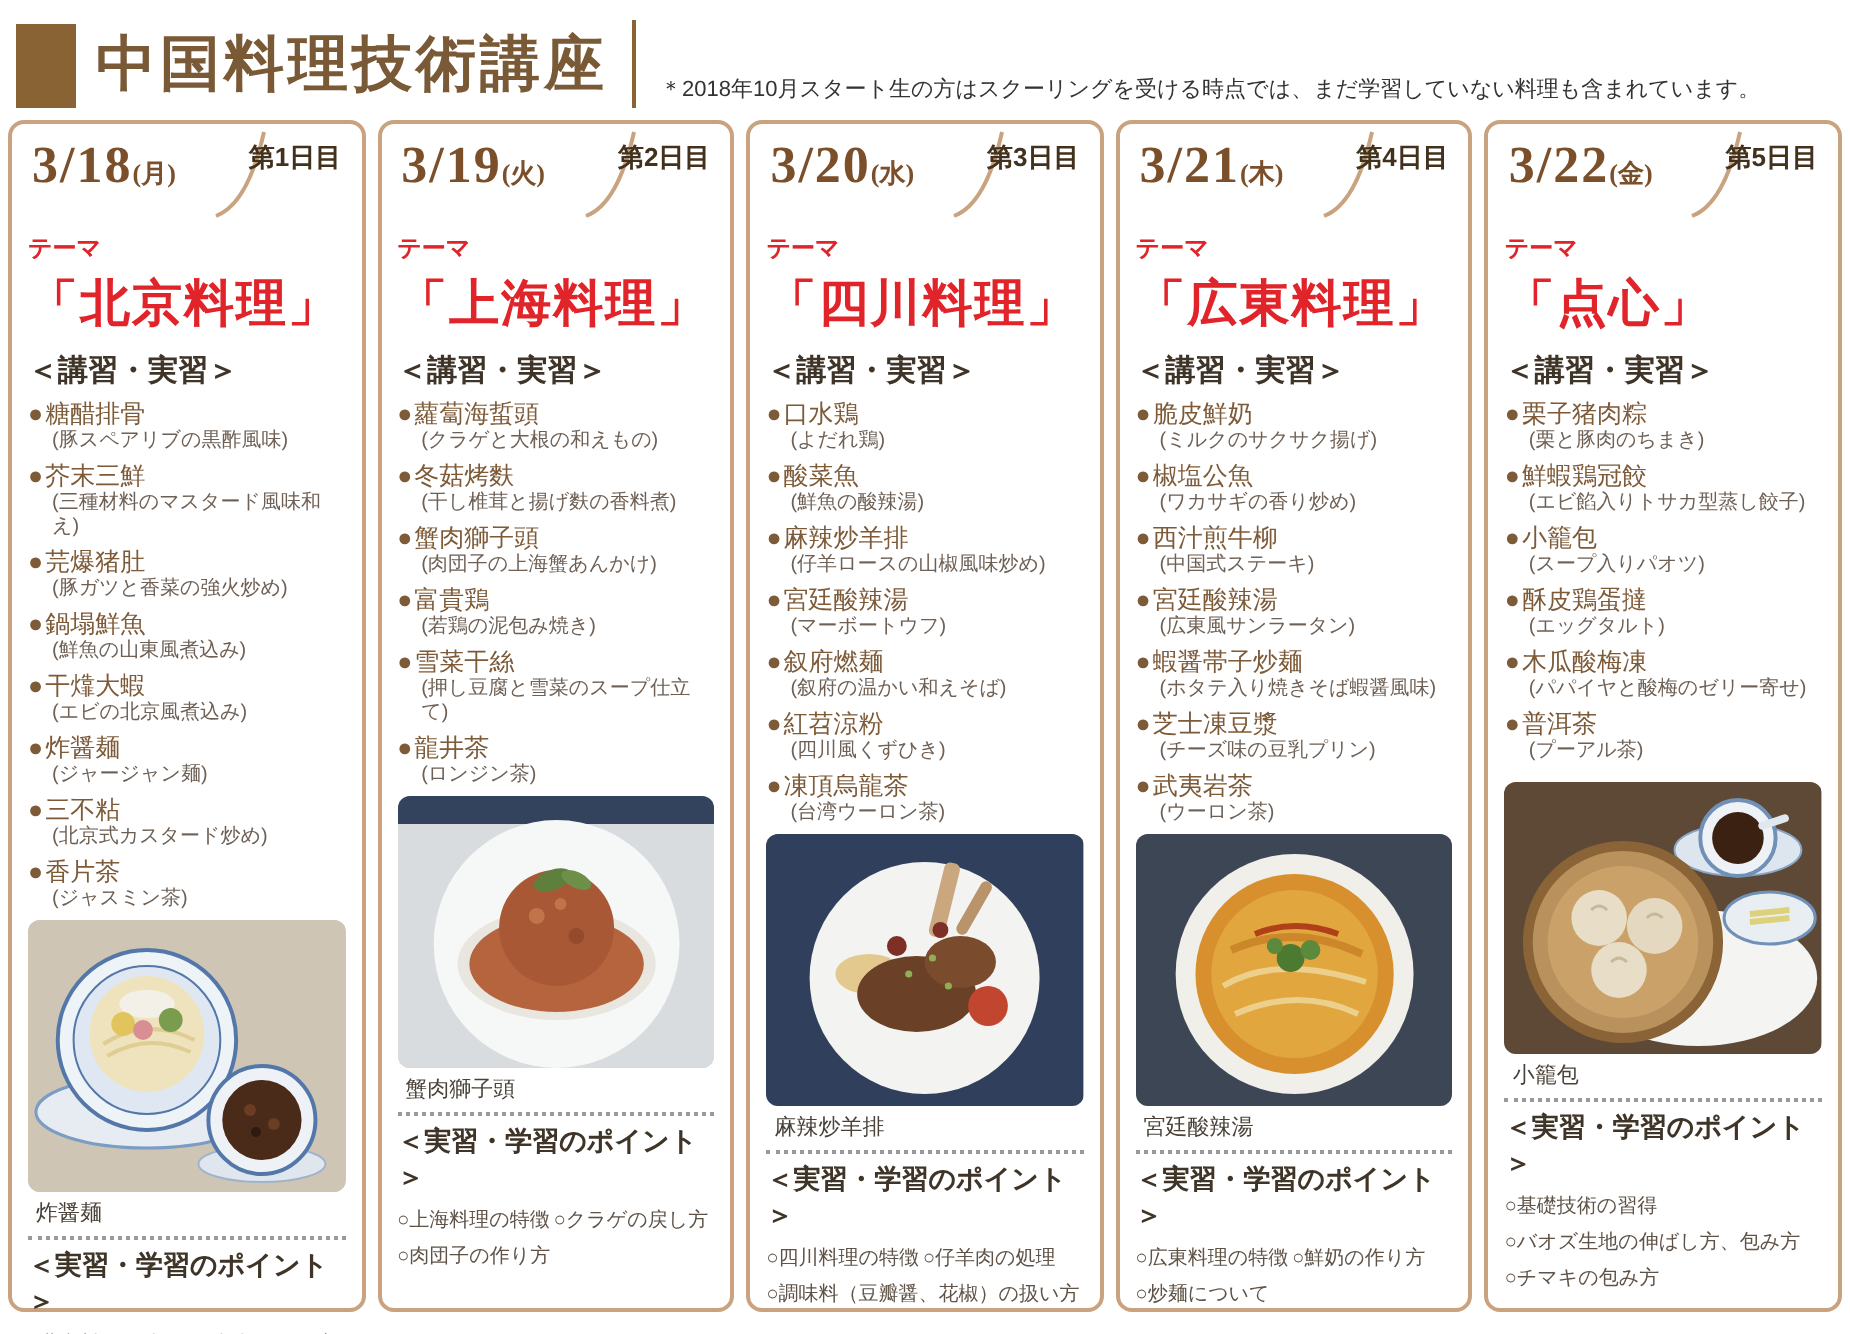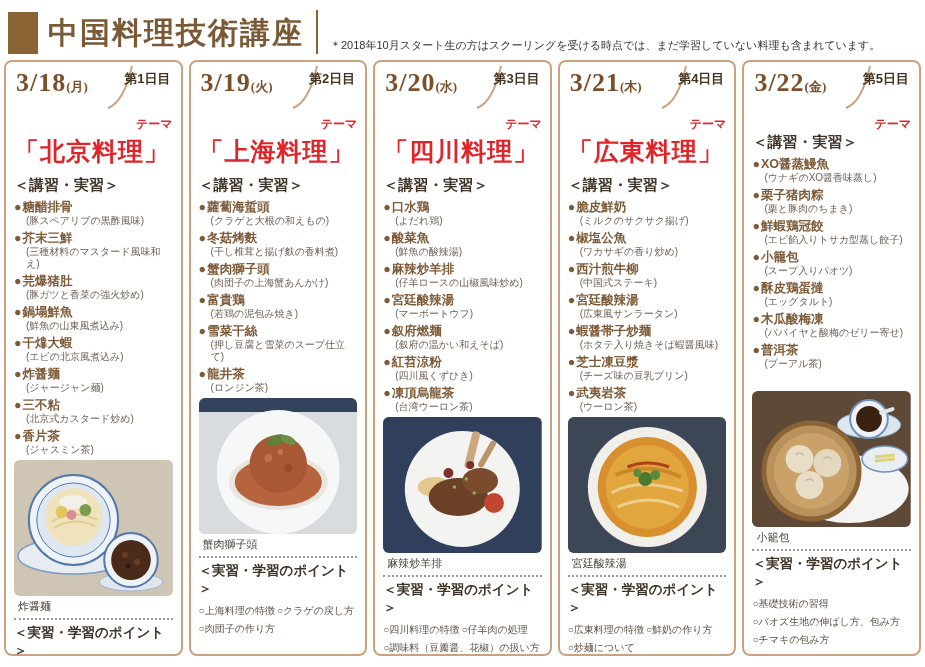--- a/index.html
+++ b/index.html
@@ -19,27 +19,27 @@
   .card { width:179px; height:596px; border:2px solid #c9a37f; border-radius:8px; background:#fff;
           position:relative; padding:6px 8px 8px 8px; display:flex; flex-direction:column; }
 
   .card-top { position:relative; height:40px; flex:none; }
   .date { position:absolute; left:2px; top:0; font-family:"Liberation Serif", serif; color:#7a4f2a; white-space:nowrap; }
   .date-num { font-size:26px; font-weight:bold; letter-spacing:1px; }
   .date-wd { font-size:13px; font-weight:bold; }
   .tab-slash { position:absolute; left:92px; top:-4px; pointer-events:none; }
   .day-label { position:absolute; right:2px; top:2px; font-size:13px; font-weight:bold; color:#42311d; }
 
-  .theme-label { color:#e0242a; font-size:12px; font-weight:bold; margin-top:8px; flex:none;text-align:right; }
+  .theme-label { color:#e0242a; font-size:12px; font-weight:bold; margin-top:8px; flex:none; }
   .theme-title { color:#e0242a; font-size:25px; font-weight:bold; margin:2px 0 8px 0; letter-spacing:1px; flex:none; }
   .lec-head { color:#3f3428; font-size:15px; font-weight:bold; margin-bottom:5px; flex:none; }
 
   .dishes { list-style:none; flex:none; }
   .dish { margin-bottom:4px; }
-  .dish-name { color:#7d5a38; font-size:12.5px; font-weight:bold; line-height:15px; }
+  .dish-name { color:#7d5a38; font-size:12.5px; font-weight:normal; line-height:15px; }
   .dish-name .blt { margin-right:1px; }
   .dish-desc { color:#6e6055; font-size:10px; line-height:12px; padding-left:12px; }
 
   .photo-block { margin-top:auto; flex:none; }
   .photo { width:100%; height:136px; border-radius:6px; overflow:hidden; background:#ccc; }
   .photo svg { display:block; }
   .caption { font-size:11px; color:#4a4238; padding:3px 0 2px 4px; }
 
   .dots { border-top:2px dotted #9a9a9a; margin:2px 0 4px 0; flex:none; }
   .pts-head { color:#3f3428; font-size:13.5px; font-weight:bold; margin-bottom:3px; flex:none; }
@@ -373,27 +373,24 @@
       <div class="card-top">
         <div class="date">
           <span class="date-num">3/22</span><span class="date-wd">(金)</span>
         </div>
         <svg class="tab-slash" width="36" height="46">
             <path d="M2 44 Q18 38 26 2" fill="none" stroke="#c9a37f" stroke-width="2"></path>
           </svg>
         <div class="day-label">第5日目</div>
       </div>
       <div class="theme-label">テーマ</div>
+      <div class="theme-title">「点心」</div>
       <h3 class="lec-head">＜講習・実習＞</h3>
       <ul class="dishes">
 
-          <li class="dish">
-            <div class="dish-name"><span class="blt">●</span><span>XO醤蒸鰻魚</span></div>
-            <div class="dish-desc">(ウナギのXO醤香味蒸し)</div>
-          </li>
 
           <li class="dish">
             <div class="dish-name"><span class="blt">●</span><span>栗子猪肉粽</span></div>
             <div class="dish-desc">(栗と豚肉のちまき)</div>
           </li>
 
           <li class="dish">
             <div class="dish-name"><span class="blt">●</span><span>鮮蝦鶏冠餃</span></div>
             <div class="dish-desc">(エビ餡入りトサカ型蒸し餃子)</div>
           </li>

